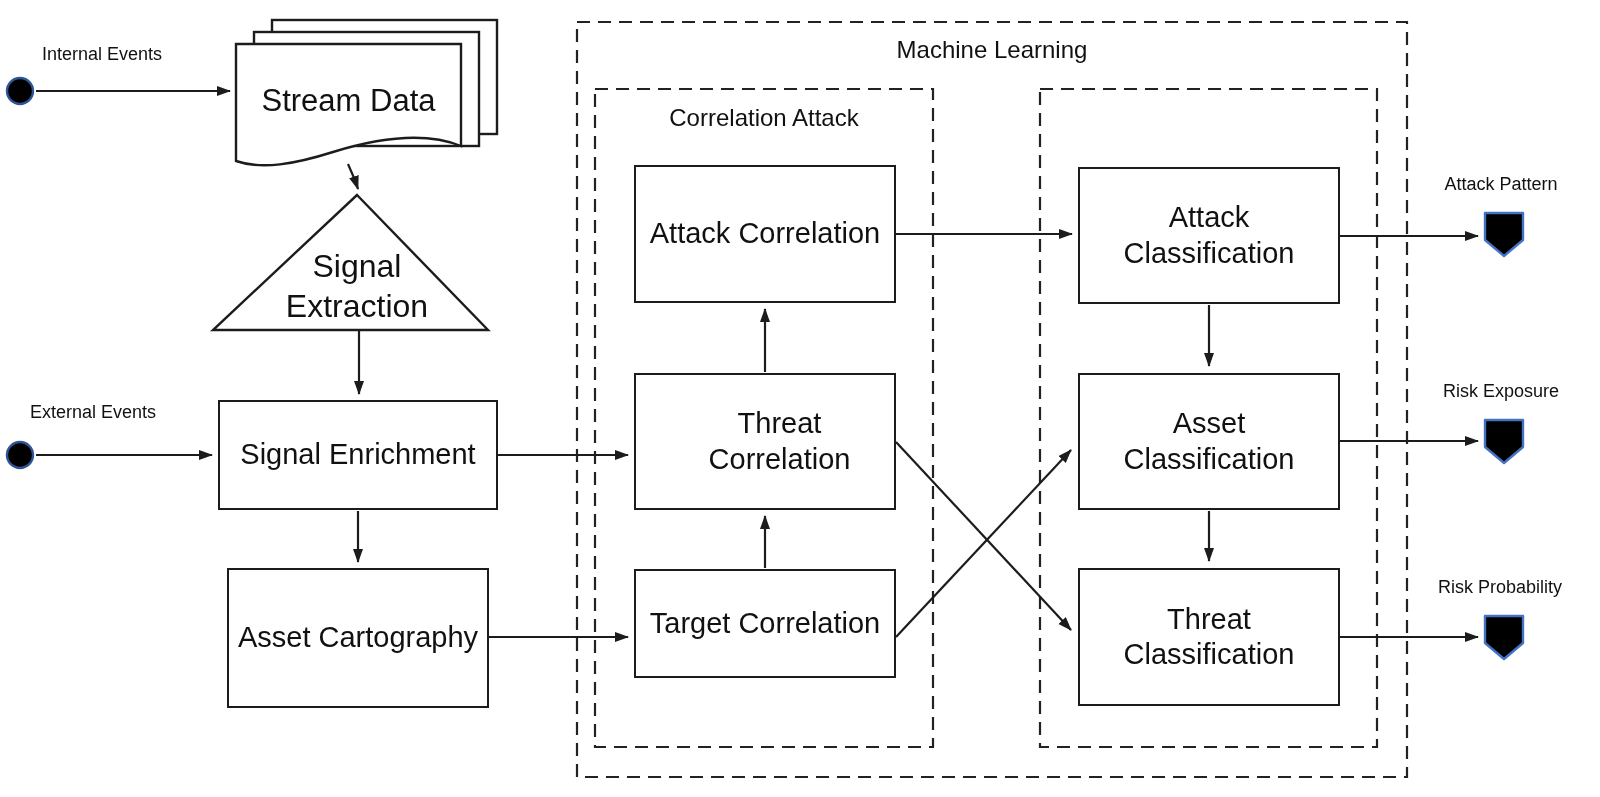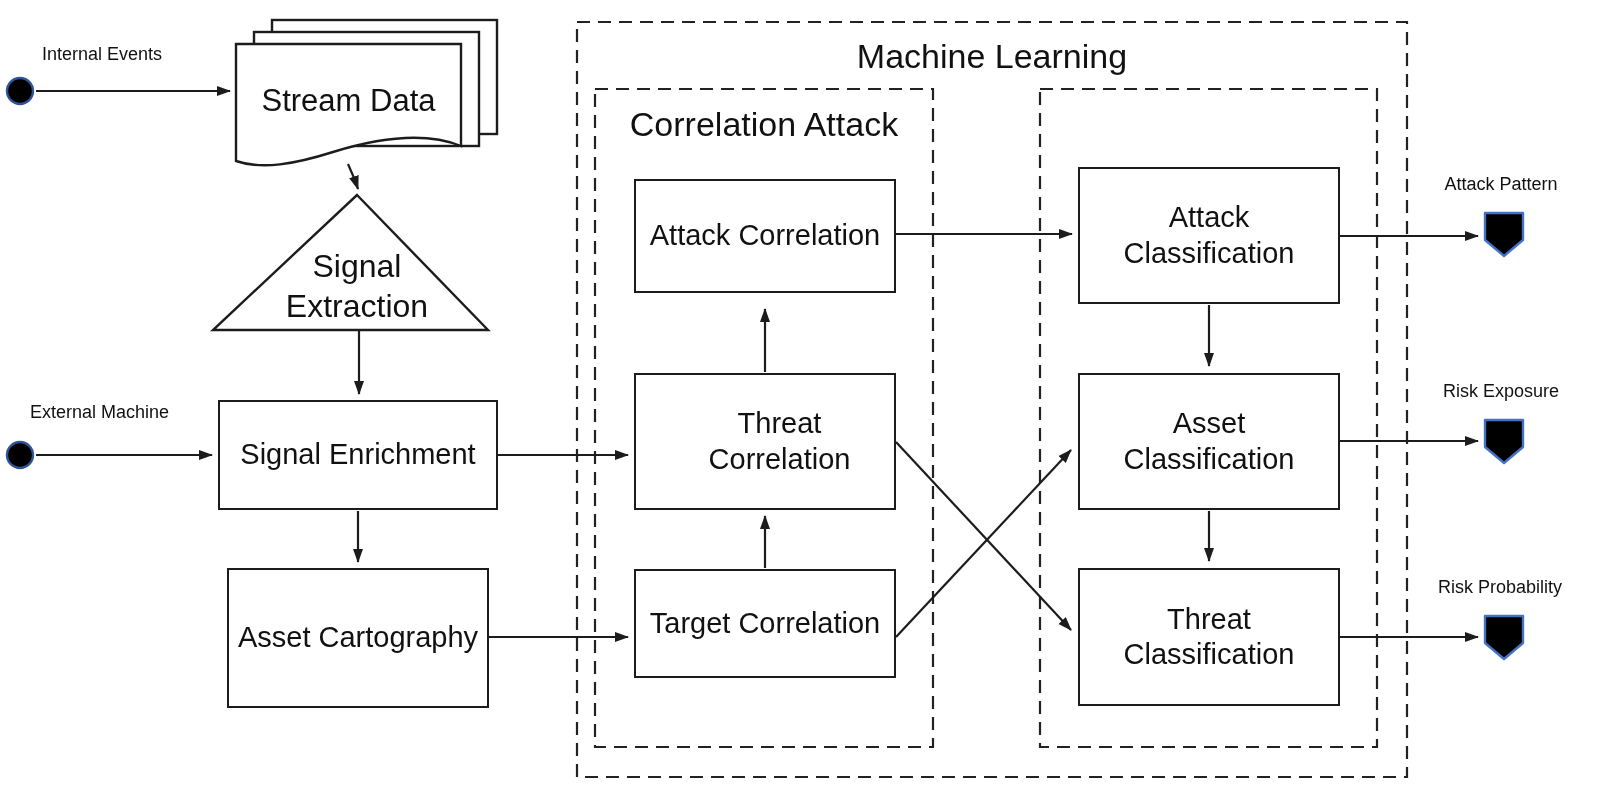--- a/index.html
+++ b/index.html
@@ -59,21 +59,21 @@
   .lbl-narrow { max-width: 212px; }
   .floatlbl {
     position: absolute;
     font-size: 18px;
     line-height: 1.2;
     white-space: nowrap;
   }
   .floatlbl.center { text-align: center; }
   .grouptitle {
     position: absolute;
-    font-size: 34px;
+    font-size: 24px;
     text-align: center;
     line-height: 1.2;
   }
   .shapelbl {
     position: absolute;
     text-align: center;
     line-height: 1.25;
   }
   .shapelbl.streamdata { font-size: 31px; }
   .shapelbl.extraction { font-size: 32px; }
@@ -139,39 +139,39 @@
 
   <div class="shapelbl streamdata" style="left:236px; top:82px; width:225px;">Stream Data</div>
   <div class="shapelbl extraction" style="left:277px; top:246px; width:160px;">Signal Extraction</div>
 
   <div class="box" style="left:218px; top:400px; width:280px; height:110px;">
     <span>Signal Enrichment</span>
   </div>
   <div class="box" style="left:227px; top:568px; width:262px; height:140px;">
     <span>Asset Cartography</span>
   </div>
-  <div class="box" style="left:634px; top:179px; width:262px; height:114px;">
+  <div class="box" style="left:634px; top:165px; width:262px; height:138px;">
     <span>Attack Correlation</span>
   </div>
   <div class="box" style="left:634px; top:373px; width:262px; height:137px;padding-left:29px;">
     <span>Threat Correlation</span>
   </div>
   <div class="box" style="left:634px; top:569px; width:262px; height:109px;">
     <span>Target Correlation</span>
   </div>
   <div class="box" style="left:1078px; top:167px; width:262px; height:137px;">
     <span class="lbl-narrow">Attack Classification</span>
   </div>
   <div class="box" style="left:1078px; top:373px; width:262px; height:137px;">
     <span class="lbl-narrow">Asset Classification</span>
   </div>
   <div class="box" style="left:1078px; top:568px; width:262px; height:138px;">
     <span class="lbl-narrow">Threat Classification</span>
   </div>
 
   <div class="floatlbl" style="left:42px; top:44px;">Internal Events</div>
-  <div class="floatlbl" style="left:30px; top:402px;">External Machine</div>
+  <div class="floatlbl" style="left:30px; top:402px;">External Events</div>
 
   <div class="floatlbl center" style="left:1402px; top:174px; width:198px;">Attack Pattern</div>
   <div class="floatlbl center" style="left:1402px; top:381px; width:198px;">Risk Exposure</div>
   <div class="floatlbl center" style="left:1400px; top:577px; width:200px;">Risk Probability</div>
 
 </div>
 
 </body></html>

